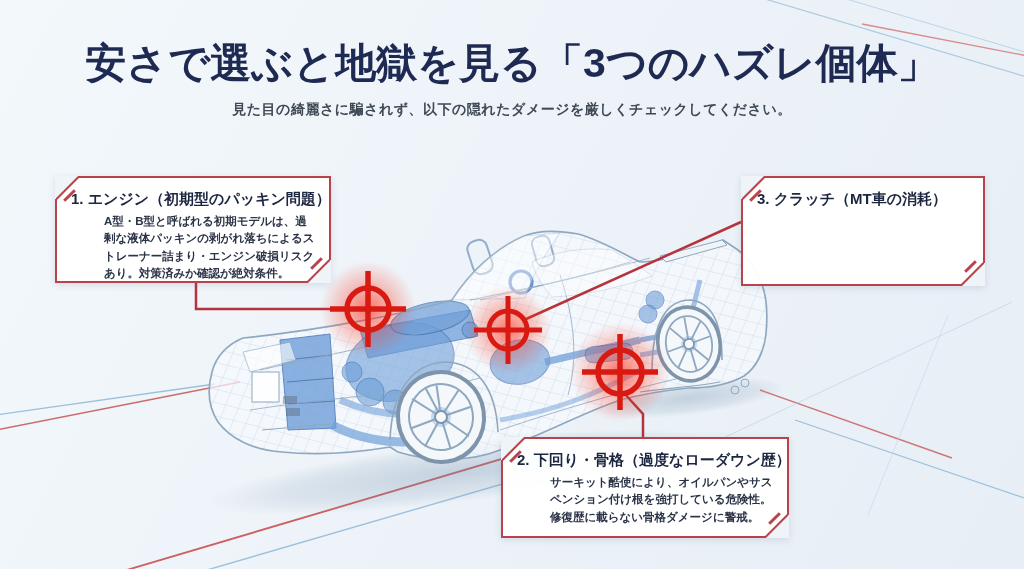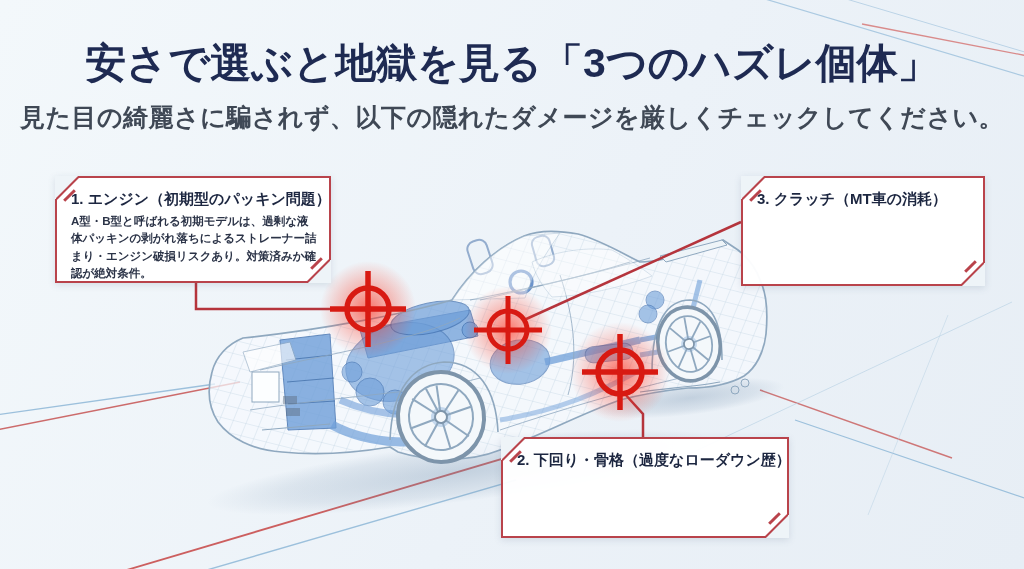--- a/index.html
+++ b/index.html
@@ -14,35 +14,35 @@
     overflow:hidden;
   }
   #scene{position:absolute;left:0;top:0;}
   
   .header{position:absolute;left:0;top:40px;width:1024px;text-align:center;z-index:3;}
   .title{
     font-size:41px;font-weight:900;color:#1e2a52;letter-spacing:0px;
     margin:0;line-height:1.15;
   }
   .subtitle{
-    margin:14px 0 0 0;font-size:25px;font-weight:700;color:#3f4855;letter-spacing:.5px;
+    margin:14px 0 0 0;font-size:14px;font-weight:700;color:#3f4855;letter-spacing:.5px;
   }
   
   .callout{
     position:absolute;background:rgba(255,255,255,.96);
     border:2px solid #b9434b;box-sizing:border-box;
     padding:8px 12px 6px 14px;z-index:4;
     box-shadow:0 2px 7px rgba(90,110,140,.18);
   }
   .callout-title{
     font-size:15px;font-weight:900;color:#1c2640;margin:4px 0 5px 0;line-height:1.2;
     white-space:nowrap;
   }
   .callout-body{
-    font-size:11.5px;font-weight:700;color:#2b3347;line-height:1.5;text-align:left;
+    font-size:11.5px;font-weight:700;color:#2b3347;line-height:1.5;text-align:left;margin-left:33px;
   }
   #callout-engine   {left:55px; top:176px; width:276px; height:107px;}
   #callout-clutch   {left:741px;top:176px; width:244px; height:110px;}
   #callout-underbody{left:501px;top:437px; width:288px; height:101px;}
   
   .notch{position:absolute;width:24px;height:24px;z-index:1;}
   .notch.tl{top:-2px;left:-2px;background:linear-gradient(135deg,#eef4f8 49.5%,rgba(0,0,0,0) 50%);}
   .notch.br{bottom:-2px;right:-2px;background:linear-gradient(315deg,#eef4f8 49.5%,rgba(0,0,0,0) 50%);}
   .slash{position:absolute;height:2px;background:#b9434b;transform:rotate(-45deg);z-index:2;}
   .slash.tl-a{width:31px;top:9px;left:-5px;}
@@ -274,15 +274,16 @@
   </div>
 
   <div class="callout" id="callout-underbody">
     <div class="notch tl"></div>
     <div class="slash tl-a"></div>
     <div class="slash tl-b"></div>
     <div class="notch br"></div>
     <div class="slash br-a"></div>
     <div class="slash br-b"></div>
     <div class="callout-title">2. 下回り・骨格（過度なローダウン歴）</div>
+    <div class="callout-body">サーキット酷使により、オイルパンやサスペンション付け根を強打している危険性。修復歴に載らない骨格ダメージに警戒。</div>
   </div>
 
 </div>
 
 </body></html>

